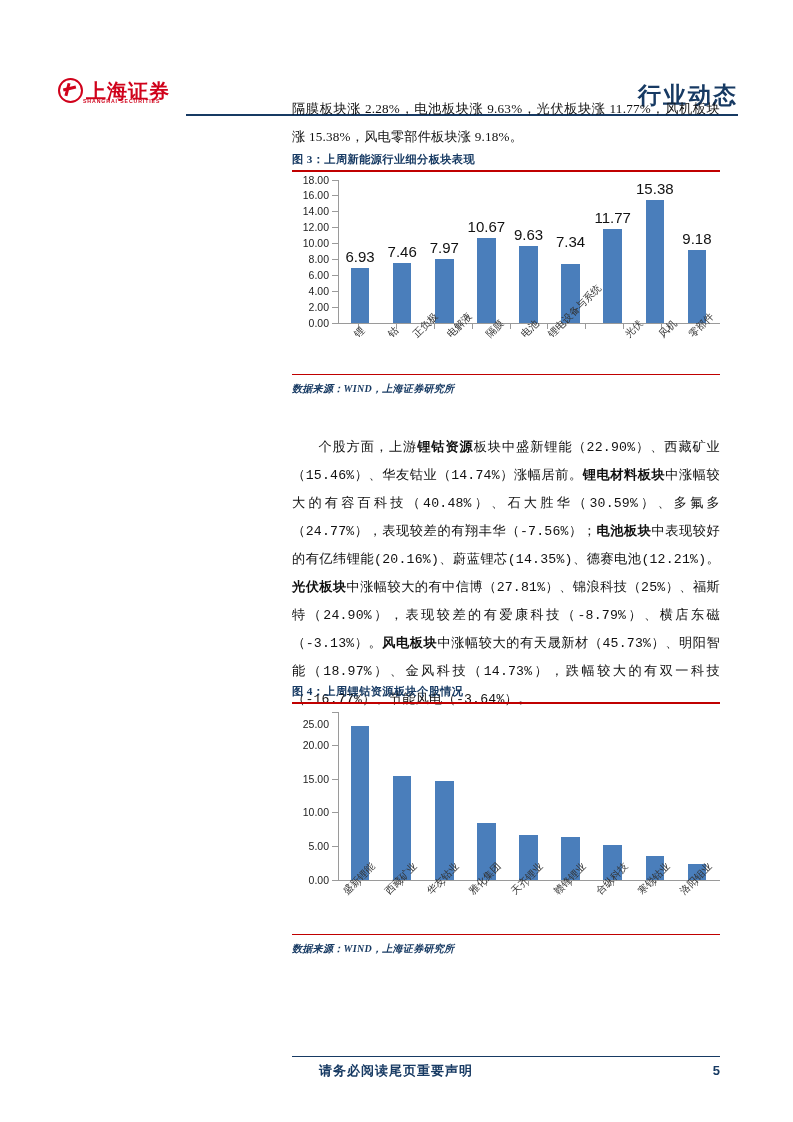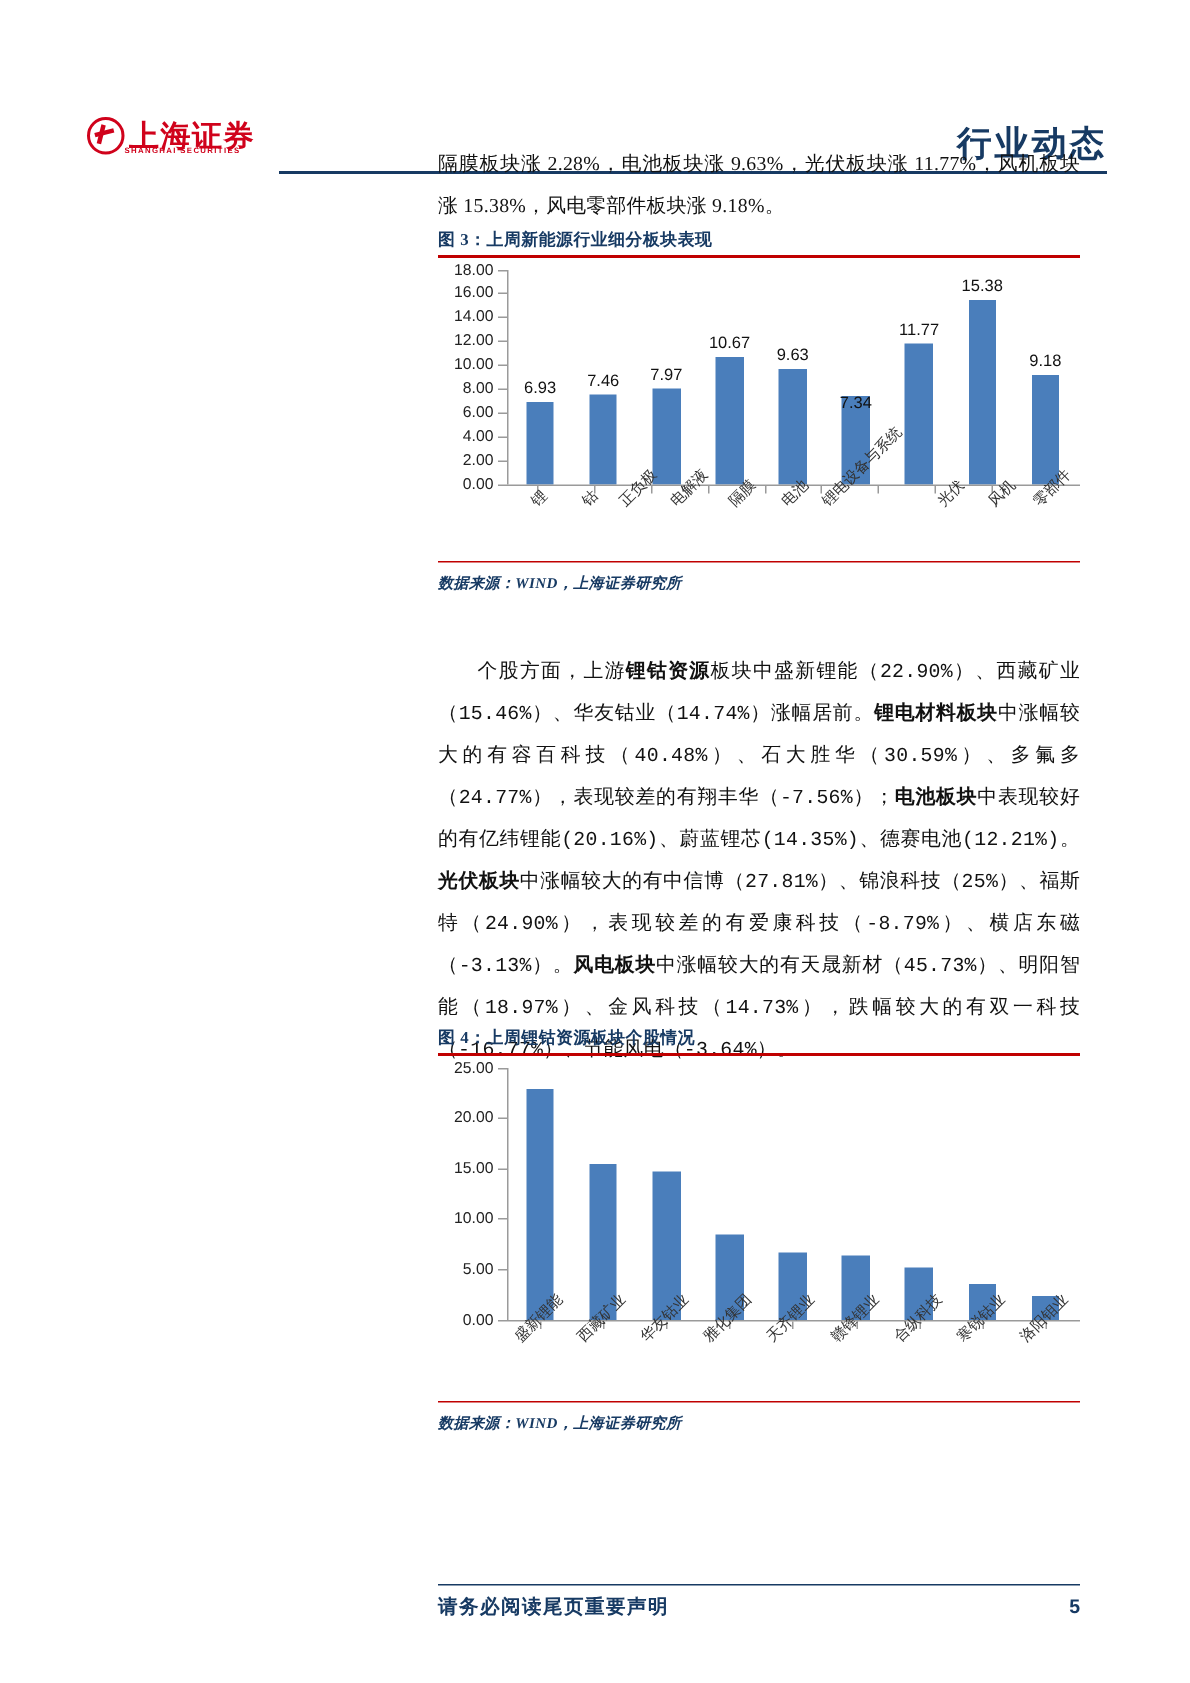--- a/index.html
+++ b/index.html
@@ -53,37 +53,37 @@
   .ytick{position:absolute;right:9px;font-family:"Liberation Sans",sans-serif;
     font-size:10.5px;color:#222;transform:translateY(-50%);white-space:nowrap;}
   .ytickmark{position:absolute;right:0;width:6px;height:1px;background:#9a9a9a;}
   .axisline-v{position:absolute;left:46px;top:0;bottom:0;width:1.2px;background:#9a9a9a;}
   .axisline-h{position:absolute;left:46px;right:0;height:1.2px;background:#9a9a9a;}
   .bars{position:absolute;left:47px;right:2px;top:0;bottom:0;display:flex;
     align-items:flex-end;}
   .barcell{flex:1 1 0;display:flex;flex-direction:column;align-items:center;
     justify-content:flex-end;height:100%;position:relative;}
   .bar{width:44%;background:#4a7ebb;}
-  .barlabel{position:absolute;font-family:"Liberation Sans",sans-serif;font-size:11px;
+  .barlabel{position:absolute;font-family:"Liberation Sans",sans-serif;font-size:15px;
     color:#111;white-space:nowrap;}
   .xticks{position:absolute;left:47px;right:2px;display:flex;}
   .xtickcell{flex:1 1 0;position:relative;height:1px;}
   .xtickcell:after{content:"";position:absolute;left:50%;top:0;width:1px;height:5px;
     background:#9a9a9a;}
   .xlabels{position:absolute;left:47px;right:2px;display:flex;}
   .xlabcell{flex:1 1 0;display:flex;justify-content:center;}
   .xlab{font-family:"Liberation Sans",sans-serif;font-size:10px;color:#333;
     white-space:nowrap;transform:rotate(-45deg);transform-origin:left top;
     display:inline-block;}
 
   
   .footer{position:absolute;left:292px;top:1056px;width:428px;}
   .footer-rule{height:1.4px;background:#173a63;}
   .footer-row{display:flex;justify-content:space-between;align-items:baseline;
-    padding-top:5px;}
+    padding-top:5px;margin-left:27px;}
   .footer-text{font-size:13px;font-weight:bold;color:#173a63;letter-spacing:1px;}
   .footer-page{font-family:"Liberation Sans",sans-serif;font-size:13px;font-weight:bold;
     color:#173a63;}
 </style>
 </head>
 <body>
 
 <div class="page">
 
   <div class="header">
@@ -143,21 +143,21 @@
             </div>
             <div class="barcell">
               <div class="barlabel" style="bottom: 87.7672px;">10.67</div>
               <div class="bar" style="height: 84.7672px; background: rgb(74, 126, 187);"></div>
             </div>
             <div class="barcell">
               <div class="barlabel" style="bottom: 79.505px;">9.63</div>
               <div class="bar" style="height: 76.505px; background: rgb(74, 126, 187);"></div>
             </div>
             <div class="barcell">
-              <div class="barlabel" style="bottom: 48px; margin-top: 38px;">7.34</div>
+              <div class="barlabel" style="bottom: 73px; margin-top: 38px;">7.34</div>
               <div class="bar" style="height: 58.3122px; background: rgb(74, 126, 187);"></div>
             </div>
             <div class="barcell">
               <div class="barlabel" style="bottom: 96.5061px;">11.77</div>
               <div class="bar" style="height: 93.5061px; background: rgb(74, 126, 187);"></div>
             </div>
             <div class="barcell">
               <div class="barlabel" style="bottom: 125.186px;">15.38</div>
               <div class="bar" style="height: 122.186px; background: rgb(74, 126, 187);"></div>
             </div>
@@ -230,21 +230,21 @@
             <div class="ytick" style="top: 168px;">0.00</div>
             <div class="ytickmark" style="top: 168px;"></div>
             <div class="ytick" style="top: 134.4px;">5.00</div>
             <div class="ytickmark" style="top: 134.4px;"></div>
             <div class="ytick" style="top: 100.8px;">10.00</div>
             <div class="ytickmark" style="top: 100.8px;"></div>
             <div class="ytick" style="top: 67.2px;">15.00</div>
             <div class="ytickmark" style="top: 67.2px;"></div>
             <div class="ytick" style="top: 33.6px;">20.00</div>
             <div class="ytickmark" style="top: 33.6px;"></div>
-            <div class="ytick" style="top: 0px;">25.00</div>
+            <div class="ytick" style="top: 12px;">25.00</div>
             <div class="ytickmark" style="top: 0px;"></div>
           </div>
           <div class="axisline-v"></div>
           <div class="bars">
             <div class="barcell">
               <div class="bar" style="height: 153.888px; background: rgb(74, 126, 187);"></div>
             </div>
             <div class="barcell">
               <div class="bar" style="height: 103.891px; background: rgb(74, 126, 187);"></div>
             </div>

